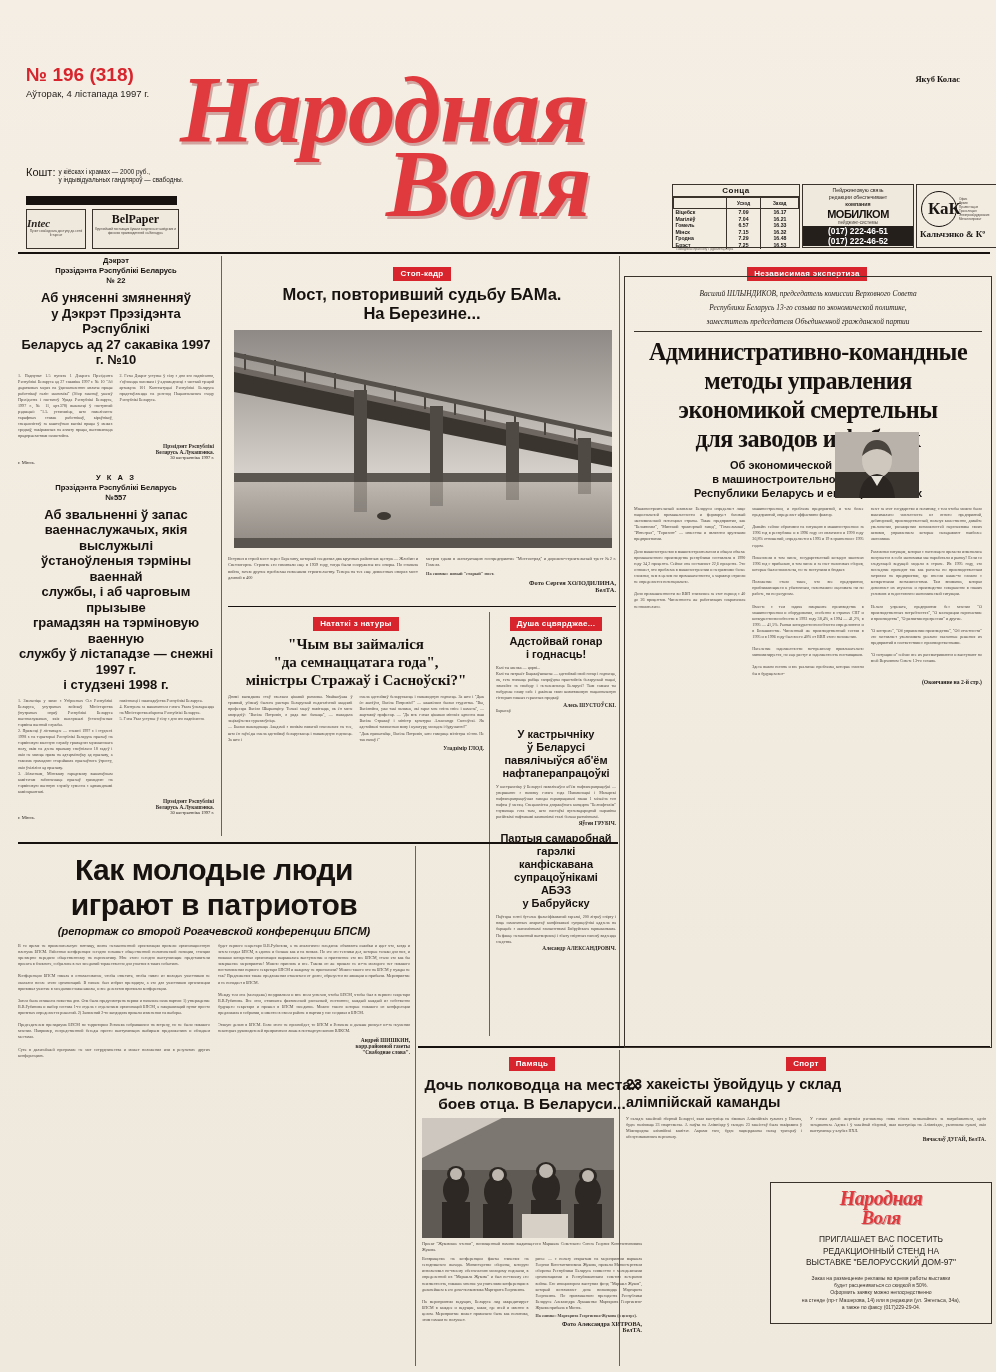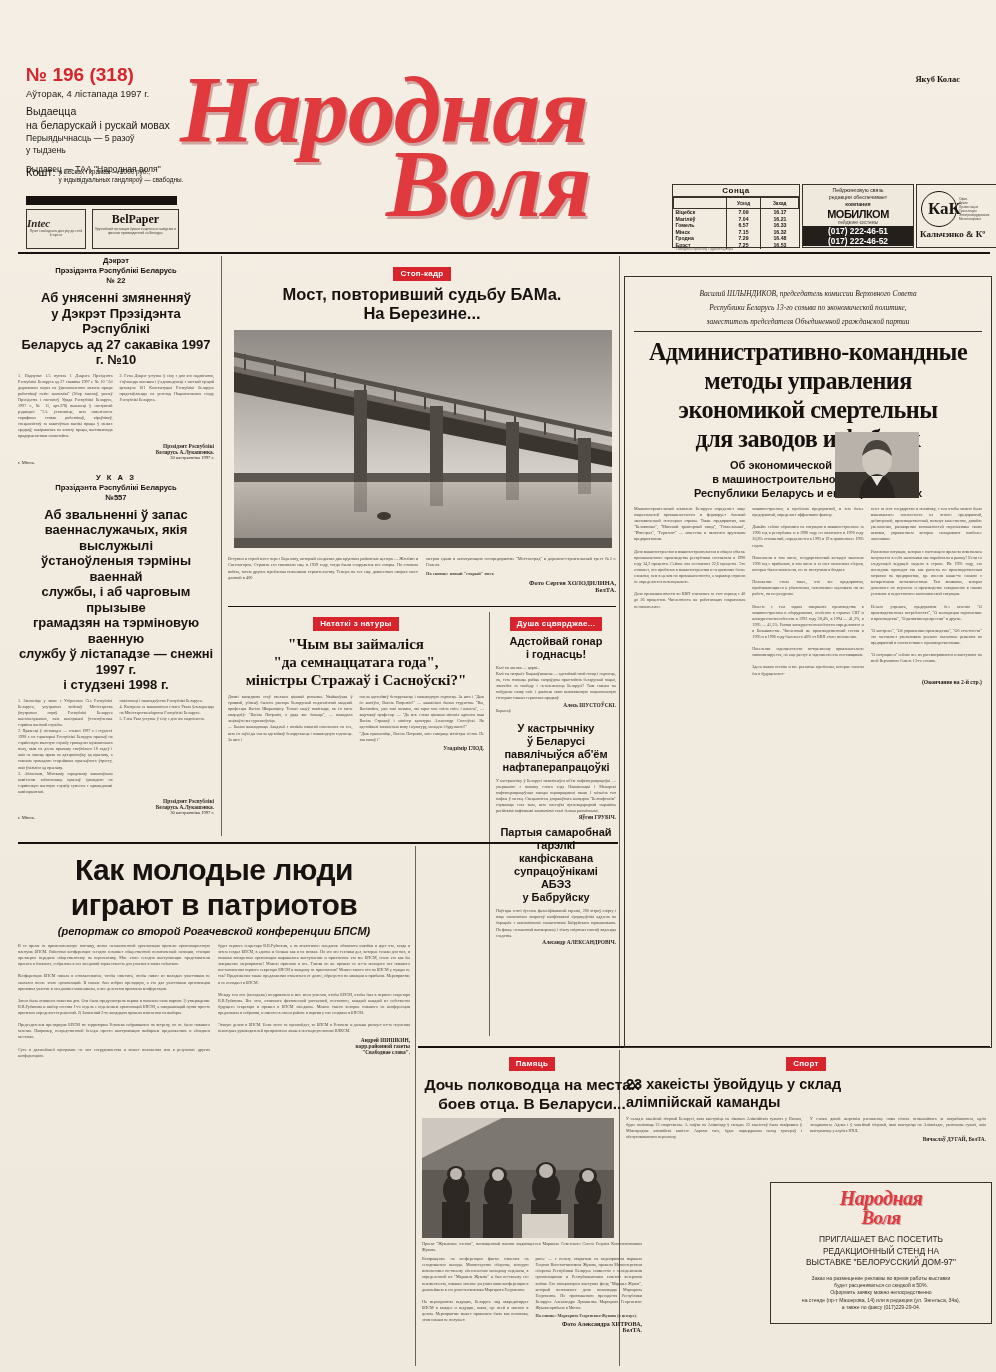--- a/index.html
+++ b/index.html
@@ -135,27 +135,20 @@
   <div id="masthead">
 
     <div id="nameplate">
       <span id="np1">Народная</span>
       <span id="np2">Воля</span>
     </div>
 
     <div id="issue">№ 196 (318)</div>
     <div id="issdate">Аўторак, 4 лістапада 1997 г.</div>
 
-    <div id="mhblock">
-      <div class="big">Выдаецца</div>
-      <div class="big">на беларускай і рускай мовах</div>
-      <div>Перыядычнасць — 5 разоў</div>
-      <div>у тыдзень</div>
-      <div style="margin-top:7px">Выдавец — ТАА "Народная воля"</div>
-    </div>
 
     <div id="kosht">
       <span class="k">Кошт:</span>
       <div class="v" style="white-space:pre-line">у кіёсках і крамах — 2000 руб.,
 у індывідуальных гандляроў — свабодны.</div>
     </div>
 
     <div id="blackbar"></div>
 
     <div class="logobox" id="logo-intec">
@@ -383,37 +376,40 @@
 
   <div class="col" style="left:496px;top:612px;width:120px">
     <div class="cen"><span class="kicker">Душа сцвярджае...</span></div>
     <div class="hd-mid2" style="margin-top: 4px; white-space: pre-line;">Адстойвай гонар
 і годнасць!</div>
     <div class="body-txt" style="margin-top:4px;white-space:pre-line">Калі ты авечка — цярпі...
 Калі ты патрыёт Бацькаўшчыны — адстойвай свой гонар і годнасць, як, гэта значыць рабіць сапраўдны прыстойнік беларускай нацыі, змагайся за свабоду і незалежнасць Беларусі? Тым самым ты набудзеш славу сабе і дакінеш сваю шматвяковую нацыянальную гісторыю нашых герычных продкаў.</div>
     <div class="sig">Алесь ШУСТОЎСКІ.</div>
     <div class="body-txt">Барысаў.</div>
 
-    <div class="hd-mid2" style="margin-top: 8px; white-space: pre-line;">У кастрычніку
+    <div class="hd-mid2" style="margin-top: 14px; white-space: pre-line;">У кастрычніку
 ў Беларусі
 павялічыўся аб'ём
 нафтаперапрацоўкі</div>
     <div class="body-txt" style="margin-top:4px">У кастрычніку ў Беларусі павялічыўся аб'ём нафтаперапрацоўкі — упершыню з пачатку гэтага года Наваполацкі і Мазырскі нафтаперапрацоўчыя заводы перапрацавалі звыш 1 мільёна тон нафты ў месяц. Спецыялісты дзяржаўнага канцэрна "Белнафтахім" тлумачаць гэта тым, што пастаўкі вуглевадароднай сыравіны расійскімі нафтавымі кампаніямі сталі больш рытмічнымі.</div>
     <div class="sig">Яўген ГРУБІЧ.</div>
 
     <div class="hd-mid2" style="margin-top: 6px; white-space: pre-line;">Партыя самаробнай
 гарэлкі
 канфіскавана
 супрацоўнікамі
 АБЭЗ
 у Бабруйску</div>
     <div class="body-txt" style="margin-top:4px">Паўтары сотні бутэлек фальсіфікаванай гарэлкі, 200 літраў спірту і пяць самаганных апаратаў канфіскавалі супрацоўнікі аддзела па барацьбе з эканамічнымі злачынствамі Бабруйскага гарвыканкама. Па факце незаконнай вытворчасці і збыту спіртных напояў вядзецца следства.</div>
     <div class="sig">Алеcандр АЛЕКСАНДРОВІЧ.</div>
   </div>
 
+  <div class="col" style="left:624px;top:262px;width:366px;text-align:center">
+    <span class="kicker">Независимая экспертиза</span>
+  </div>
   <div id="expbox">
     <div style="padding:10px 9px 0">
       <div class="exp-lead" style="white-space:pre-line;border-bottom:1px solid #3a332c;padding-bottom:2px">Василий ШЛЫНДИКОВ, председатель комиссии Верховного Совета
 Республики Беларусь 13-го созыва по экономической политике,
 заместитель председателя Объединенной гражданской партии</div>
       <div id="exp-ttl" style="white-space:pre-line">Административно-командные
 методы управления
 экономикой смертельны
 для заводов и фабрик</div>
       <div id="exp-sub" style="white-space:pre-line">Об экономической ситуации

